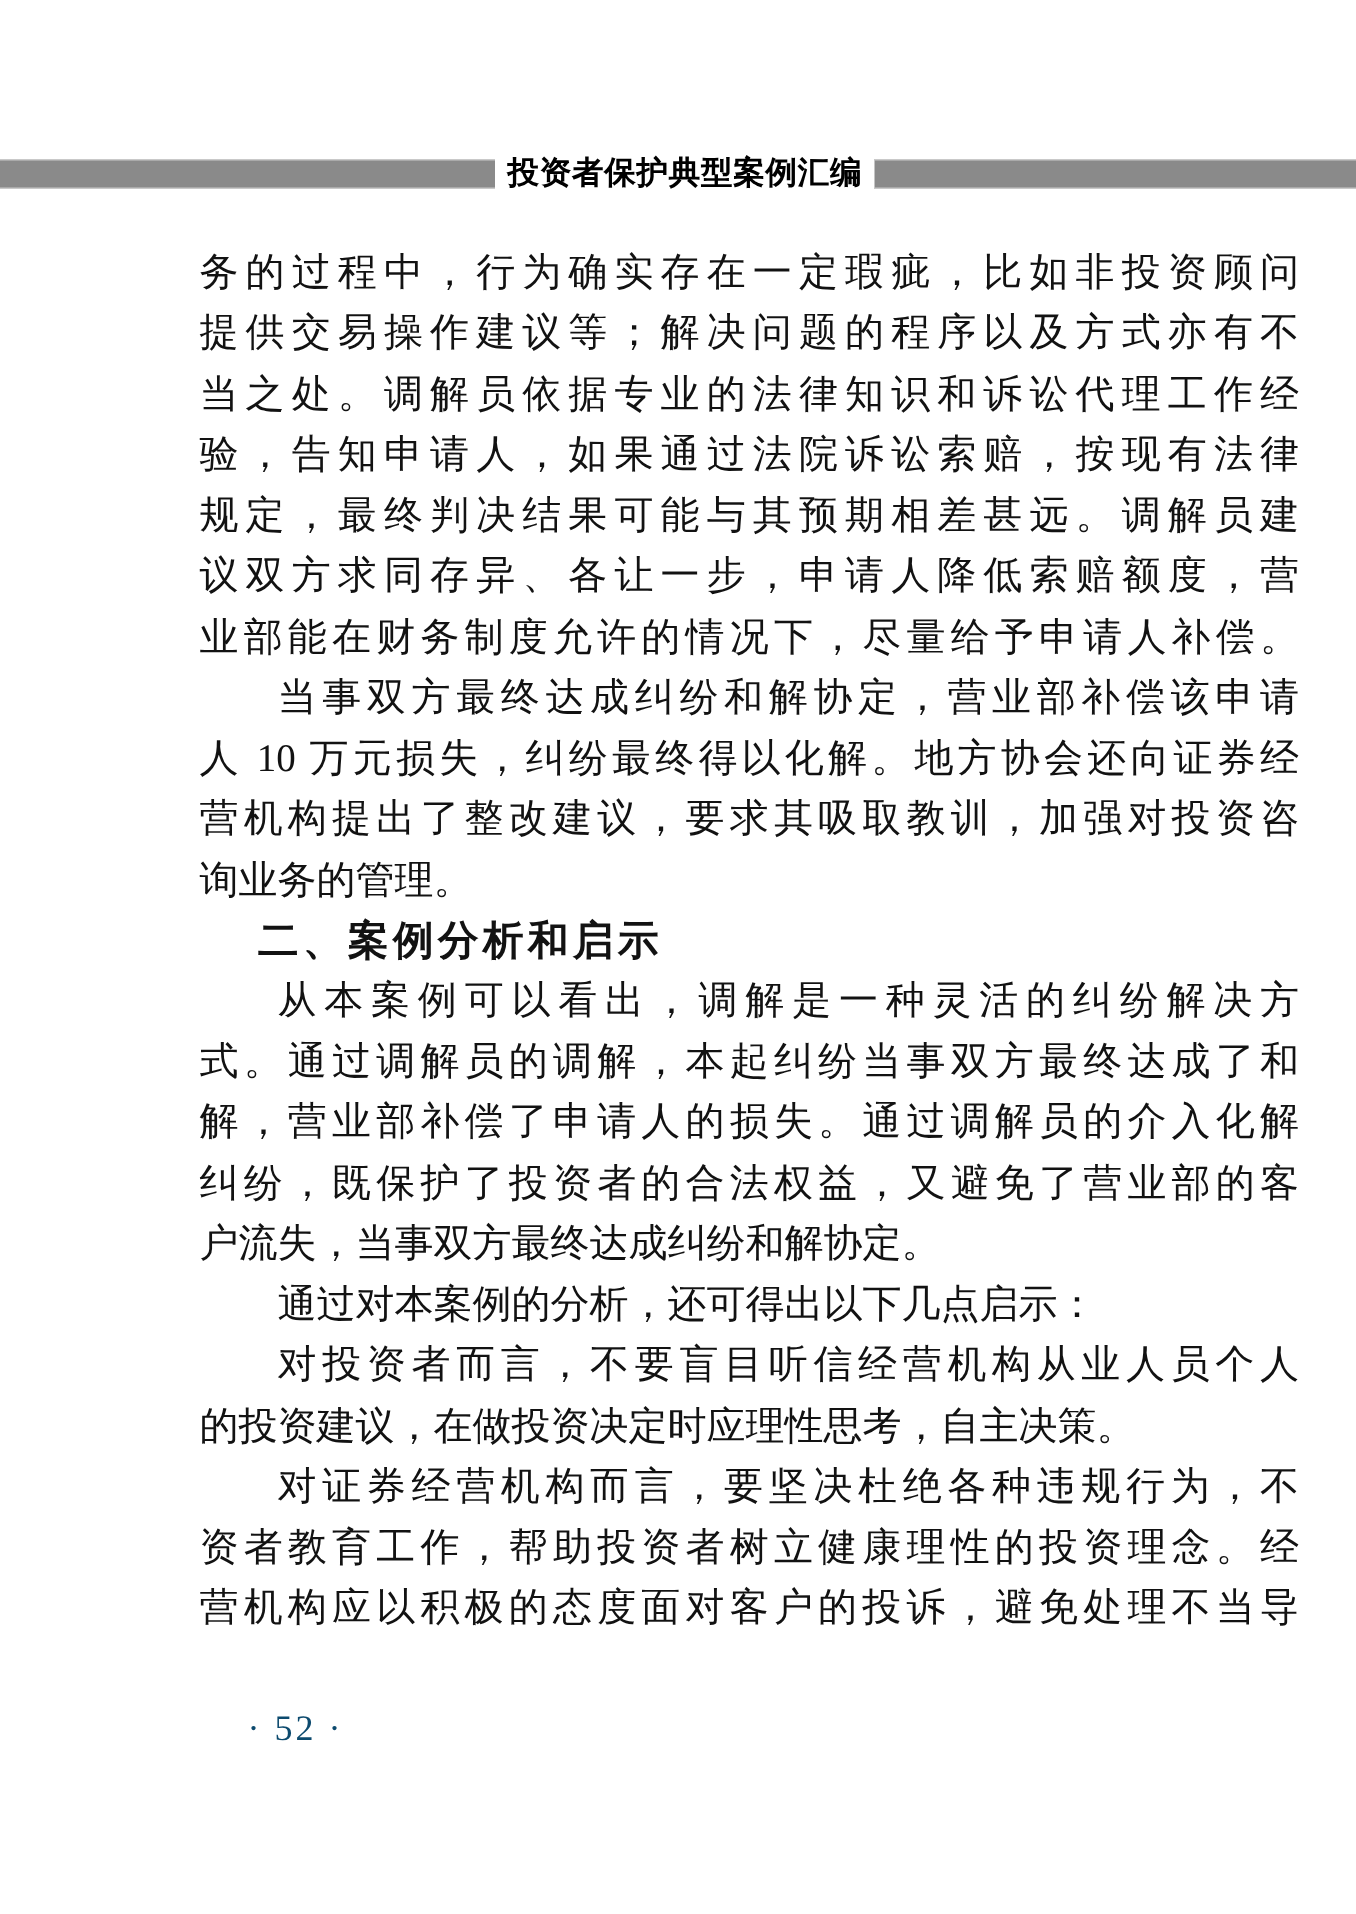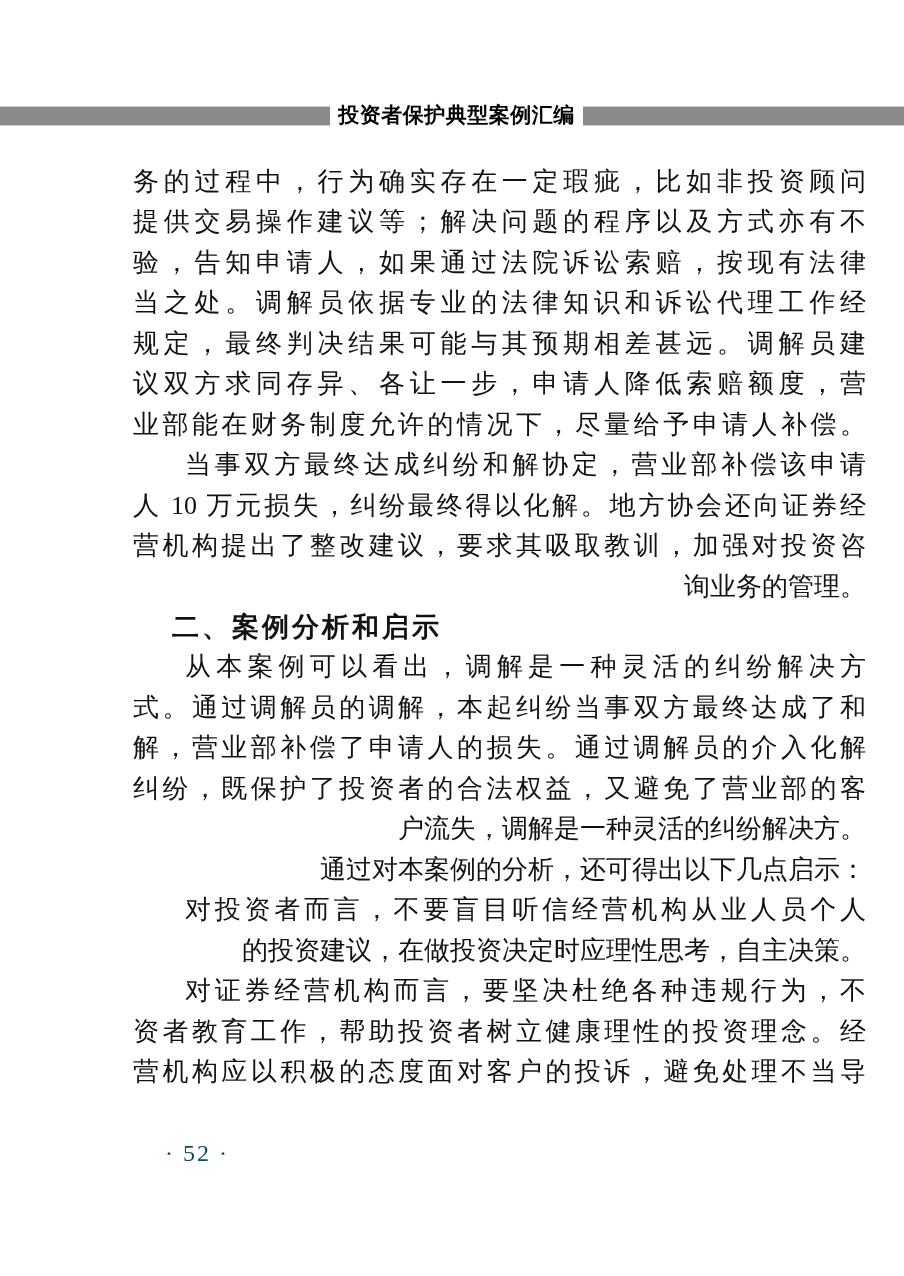--- a/index.html
+++ b/index.html
@@ -43,21 +43,21 @@
   
   .text-block {
     position: absolute;
     left: 133px;
     top: 162px;
     width: 733px;
     font-size: 26px;
     line-height: 40.45px;
     color: #121212;
   }
-  .text-line { text-align: right; }
+  .text-line { text-align: left; }
   .text-line.justify { text-align: justify; text-align-last: justify; }
   .text-line.indent { text-indent: 52px; font-family: Liberation Serif, serif; }
   .text-line.heading {
     font-family: "Liberation Sans", sans-serif;
     font-weight: bold;
     font-size: 27px;
     letter-spacing: 3px;
     text-indent: 39px;
     text-align: center;
     text-align-last: left;
@@ -80,35 +80,35 @@
   <div class="running-header">
     <div class="header-bar left"></div>
     <div class="header-title">投资者保护典型案例汇编</div>
     <div class="header-bar right"></div>
   </div>
 
   <div class="text-block" id="text-block">
 
   <div class="text-line justify">务的过程中，行为确实存在一定瑕疵，比如非投资顾问</div>
       <div class="text-line justify">提供交易操作建议等；解决问题的程序以及方式亦有不</div>
+      <div class="text-line justify">当之处。调解员依据专业的法律知识和诉讼代理工作经</div>
       <div class="text-line justify">验，告知申请人，如果通过法院诉讼索赔，按现有法律</div>
-      <div class="text-line justify">当之处。调解员依据专业的法律知识和诉讼代理工作经</div>
       <div class="text-line justify">规定，最终判决结果可能与其预期相差甚远。调解员建</div>
       <div class="text-line justify">议双方求同存异、各让一步，申请人降低索赔额度，营</div>
       <div class="text-line justify">业部能在财务制度允许的情况下，尽量给予申请人补偿。</div>
       <div class="text-line justify indent">当事双方最终达成纠纷和解协定，营业部补偿该申请</div>
       <div class="text-line justify">人 10 万元损失，纠纷最终得以化解。地方协会还向证券经</div>
       <div class="text-line justify">营机构提出了整改建议，要求其吸取教训，加强对投资咨</div>
       <div class="text-line">询业务的管理。</div>
       <div class="text-line indent heading">二、案例分析和启示</div>
       <div class="text-line justify indent">从本案例可以看出，调解是一种灵活的纠纷解决方</div>
       <div class="text-line justify">式。通过调解员的调解，本起纠纷当事双方最终达成了和</div>
       <div class="text-line justify">解，营业部补偿了申请人的损失。通过调解员的介入化解</div>
       <div class="text-line justify">纠纷，既保护了投资者的合法权益，又避免了营业部的客</div>
-      <div class="text-line">户流失，调解是一种灵活的纠纷解决方。</div>
+      <div class="text-line">户流失，当事双方最终达成纠纷和解协定。</div>
       <div class="text-line indent">通过对本案例的分析，还可得出以下几点启示：</div>
       <div class="text-line justify indent">对投资者而言，不要盲目听信经营机构从业人员个人</div>
       <div class="text-line">的投资建议，在做投资决定时应理性思考，自主决策。</div>
       <div class="text-line justify indent">对证券经营机构而言，要坚决杜绝各种违规行为，不</div>
       <div class="text-line justify">资者教育工作，帮助投资者树立健康理性的投资理念。经</div>
       <div class="text-line justify">营机构应以积极的态度面对客户的投诉，避免处理不当导</div>
     </div>
 
   <div class="page-number">· 52 ·</div>
 

